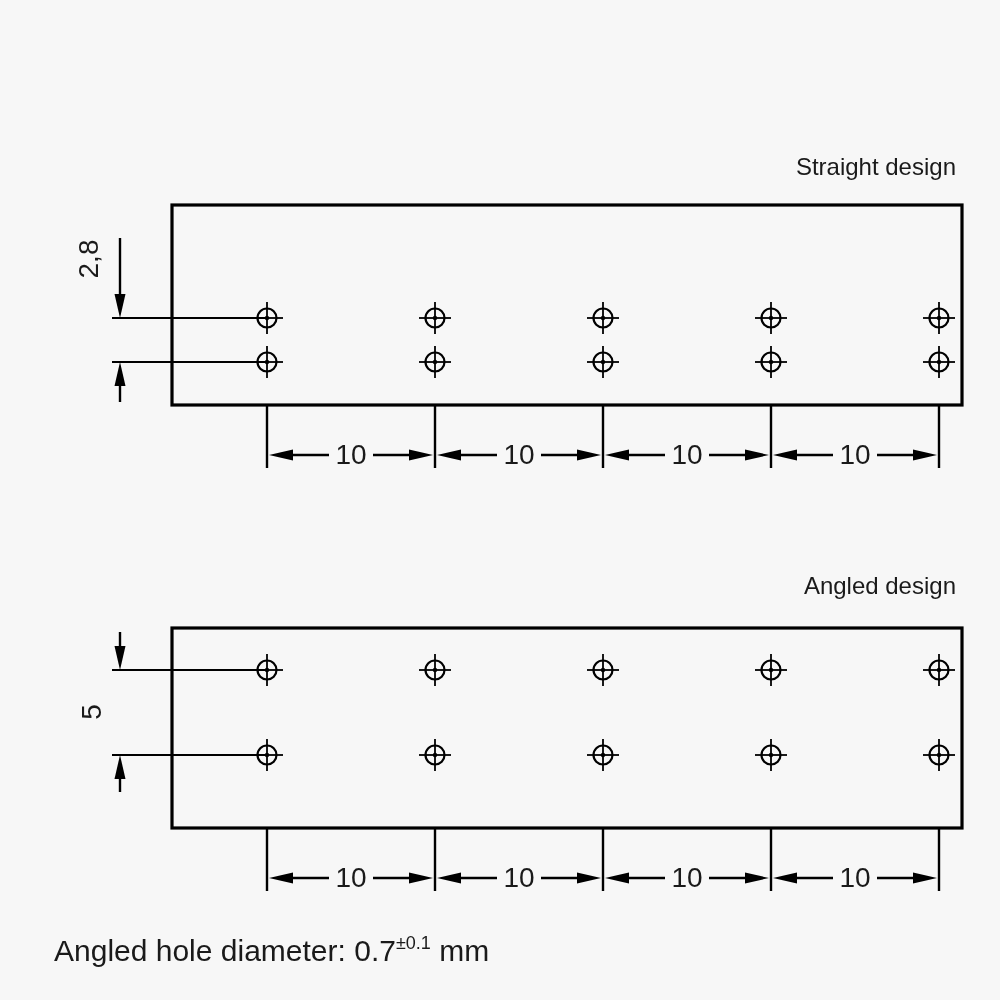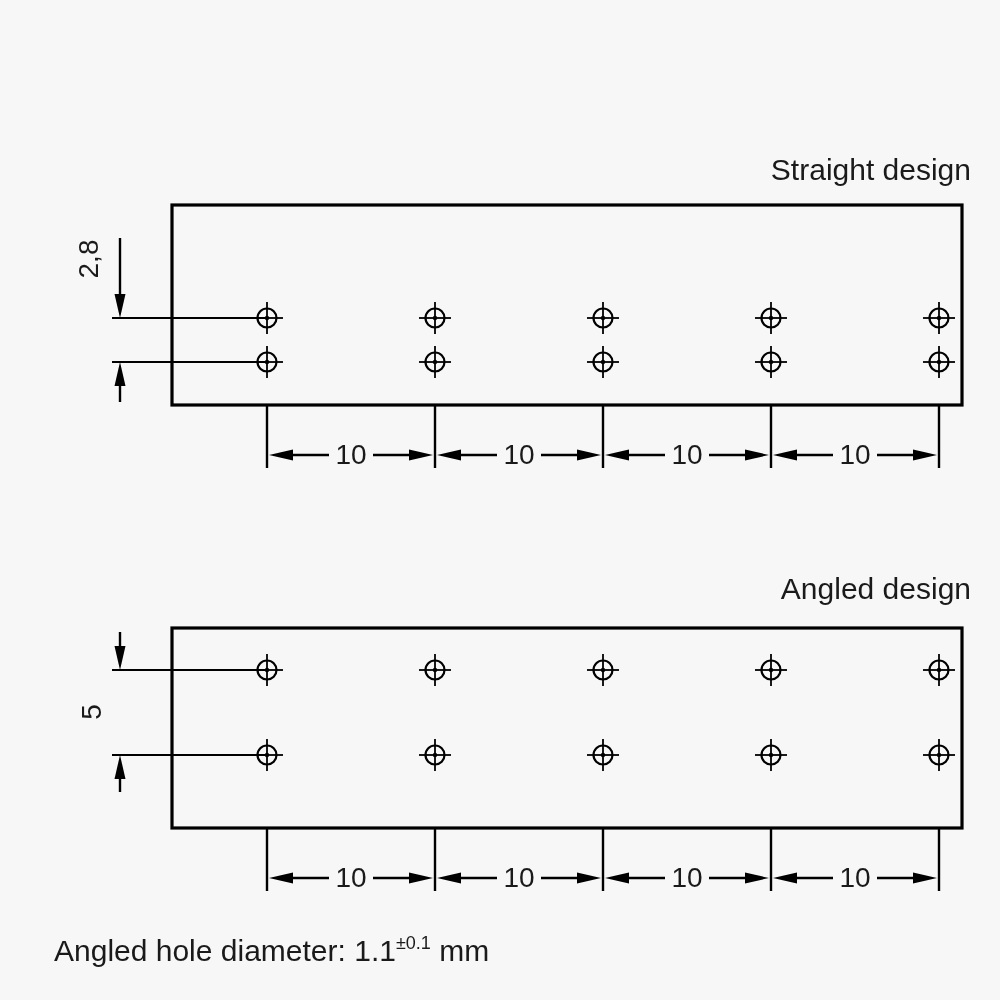--- a/index.html
+++ b/index.html
@@ -13,22 +13,22 @@
     position: relative;
     width: 1000px;
     height: 1000px;
     background: #f7f7f7;
     overflow: hidden;
   }
   svg { position: absolute; left: 0; top: 0; }
   svg text { font-family: "Liberation Sans", sans-serif; }
   .view-title {
     position: absolute;
-    right: 29px;
-    font-size: 30px;
+    right: 44px;
+    font-size: 24px;
     color: #1a1a1a;
     white-space: nowrap;
   }
   .view-title.straight { top: 153px; }
   .view-title.angled  { top: 572px; margin-left: 44px; }
   .footer-note {
     position: absolute;
     left: 54px;
     top: 934px;
     font-size: 30px;
@@ -196,17 +196,17 @@
       <line x1="877" y1="878" x2="914" y2="878" stroke="#000000" stroke-width="2.4"></line>
       <text x="855" y="887" fill="#1a1a1a" font-size="28" text-anchor="middle">10</text>
     </svg>
 
   <div class="view-title straight">Straight design</div>
 
   <div class="view-title angled">Angled design</div>
 
   <div class="footer-note">
     <span>Angled hole diameter:</span>
-    <span>1.1</span><sup>±0.1</sup>
+    <span>0.7</span><sup>±0.1</sup>
     <span>mm</span>
   </div>
 
 </div>
 
 </body></html>

